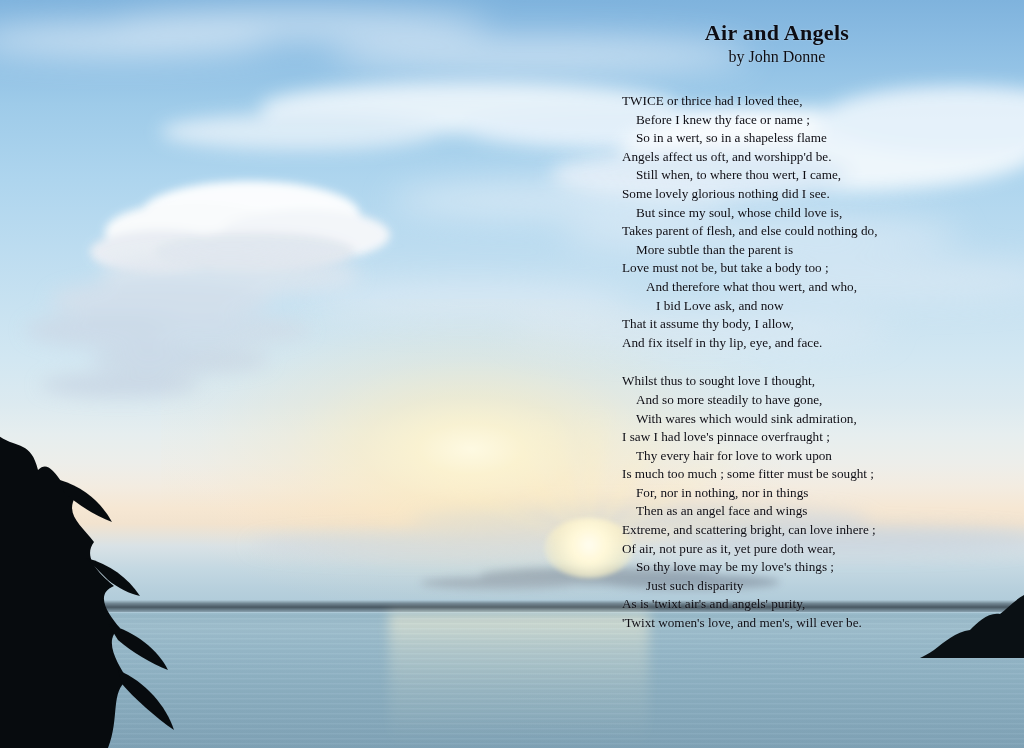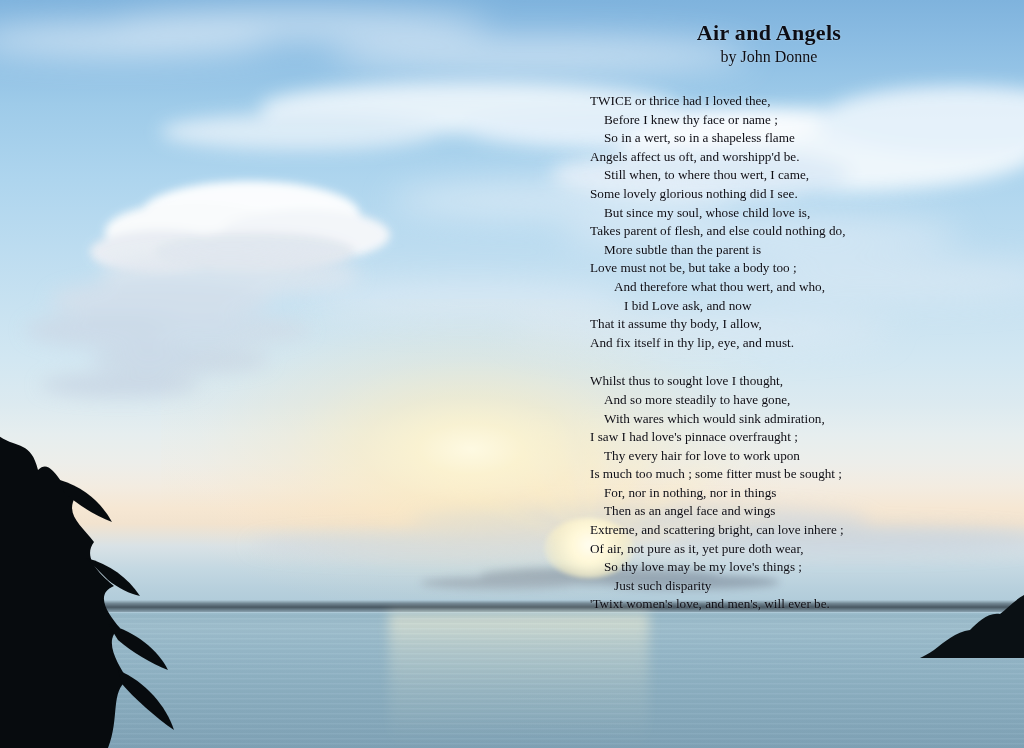--- a/index.html
+++ b/index.html
@@ -154,21 +154,21 @@
     height: 70px;
     pointer-events: none;
   }
 
   
   .clouds { position: absolute; inset: 0; pointer-events: none; }
 
   
   .poem-panel {
     position: absolute;
-    right: 16px;
+    right: 8px;
     top: 0;
     width: 420px;
     height: 100%;
     padding: 14px 58px 0 0;
     box-sizing: border-box;
     text-align: left;
     color: #0d0d14;
   }
   .poem-title {
     font-size: 22px;
@@ -187,21 +187,21 @@
   .stanza { margin: 0 0 20px 0; }
   .line {
     font-size: 13.2px;
     line-height: 18.6px;
     white-space: pre;
     text-shadow: 0 0 2px rgba(255,255,255,0.30);
   }
   .i1 { padding-left: 14px; }
   .i2 { padding-left: 24px; }
   .i3 { padding-left: 34px; }
-  .poem-body { padding-left: 2px; }
+  .poem-body { padding-left: 2px; margin-left: 24px; }
 </style>
 </head>
 <body>
 
 <div id="poster">
 
   <div class="photo">
 
     <svg class="clouds" viewBox="0 0 1024 748" preserveAspectRatio="none">
       <defs>
@@ -328,34 +328,35 @@
         <div class="line">Angels affect us oft, and worshipp'd be.</div>
         <div class="line i1">Still when, to where thou wert, I came,</div>
         <div class="line">Some lovely glorious nothing did I see.</div>
         <div class="line i1">But since my soul, whose child love is,</div>
         <div class="line">Takes parent of flesh, and else could nothing do,</div>
         <div class="line i1">More subtle than the parent is</div>
         <div class="line">Love must not be, but take a body too ;</div>
         <div class="line i2">And therefore what thou wert, and who,</div>
         <div class="line i3">I bid Love ask, and now</div>
         <div class="line">That it assume thy body, I allow,</div>
-        <div class="line">And fix itself in thy lip, eye, and must.</div>
+        <div class="line">And fix itself in thy lip, eye, and face.</div>
       </div>
 
       <div class="stanza">
         <div class="line">Whilst thus to sought love I thought,</div>
         <div class="line i1">And so more steadily to have gone,</div>
         <div class="line i1">With wares which would sink admiration,</div>
         <div class="line">I saw I had love's pinnace overfraught ;</div>
         <div class="line i1">Thy every hair for love to work upon</div>
         <div class="line">Is much too much ; some fitter must be sought ;</div>
         <div class="line i1">For, nor in nothing, nor in things</div>
         <div class="line i1">Then as an angel face and wings</div>
         <div class="line">Extreme, and scattering bright, can love inhere ;</div>
         <div class="line">Of air, not pure as it, yet pure doth wear,</div>
         <div class="line i1">So thy love may be my love's things ;</div>
         <div class="line i2">Just such disparity</div>
+        <div class="line">As is 'twixt air's and angels' purity,</div>
         <div class="line">'Twixt women's love, and men's, will ever be.</div>
       </div>
     </div>
   </div>
 
 </div>
 
 </body></html>

